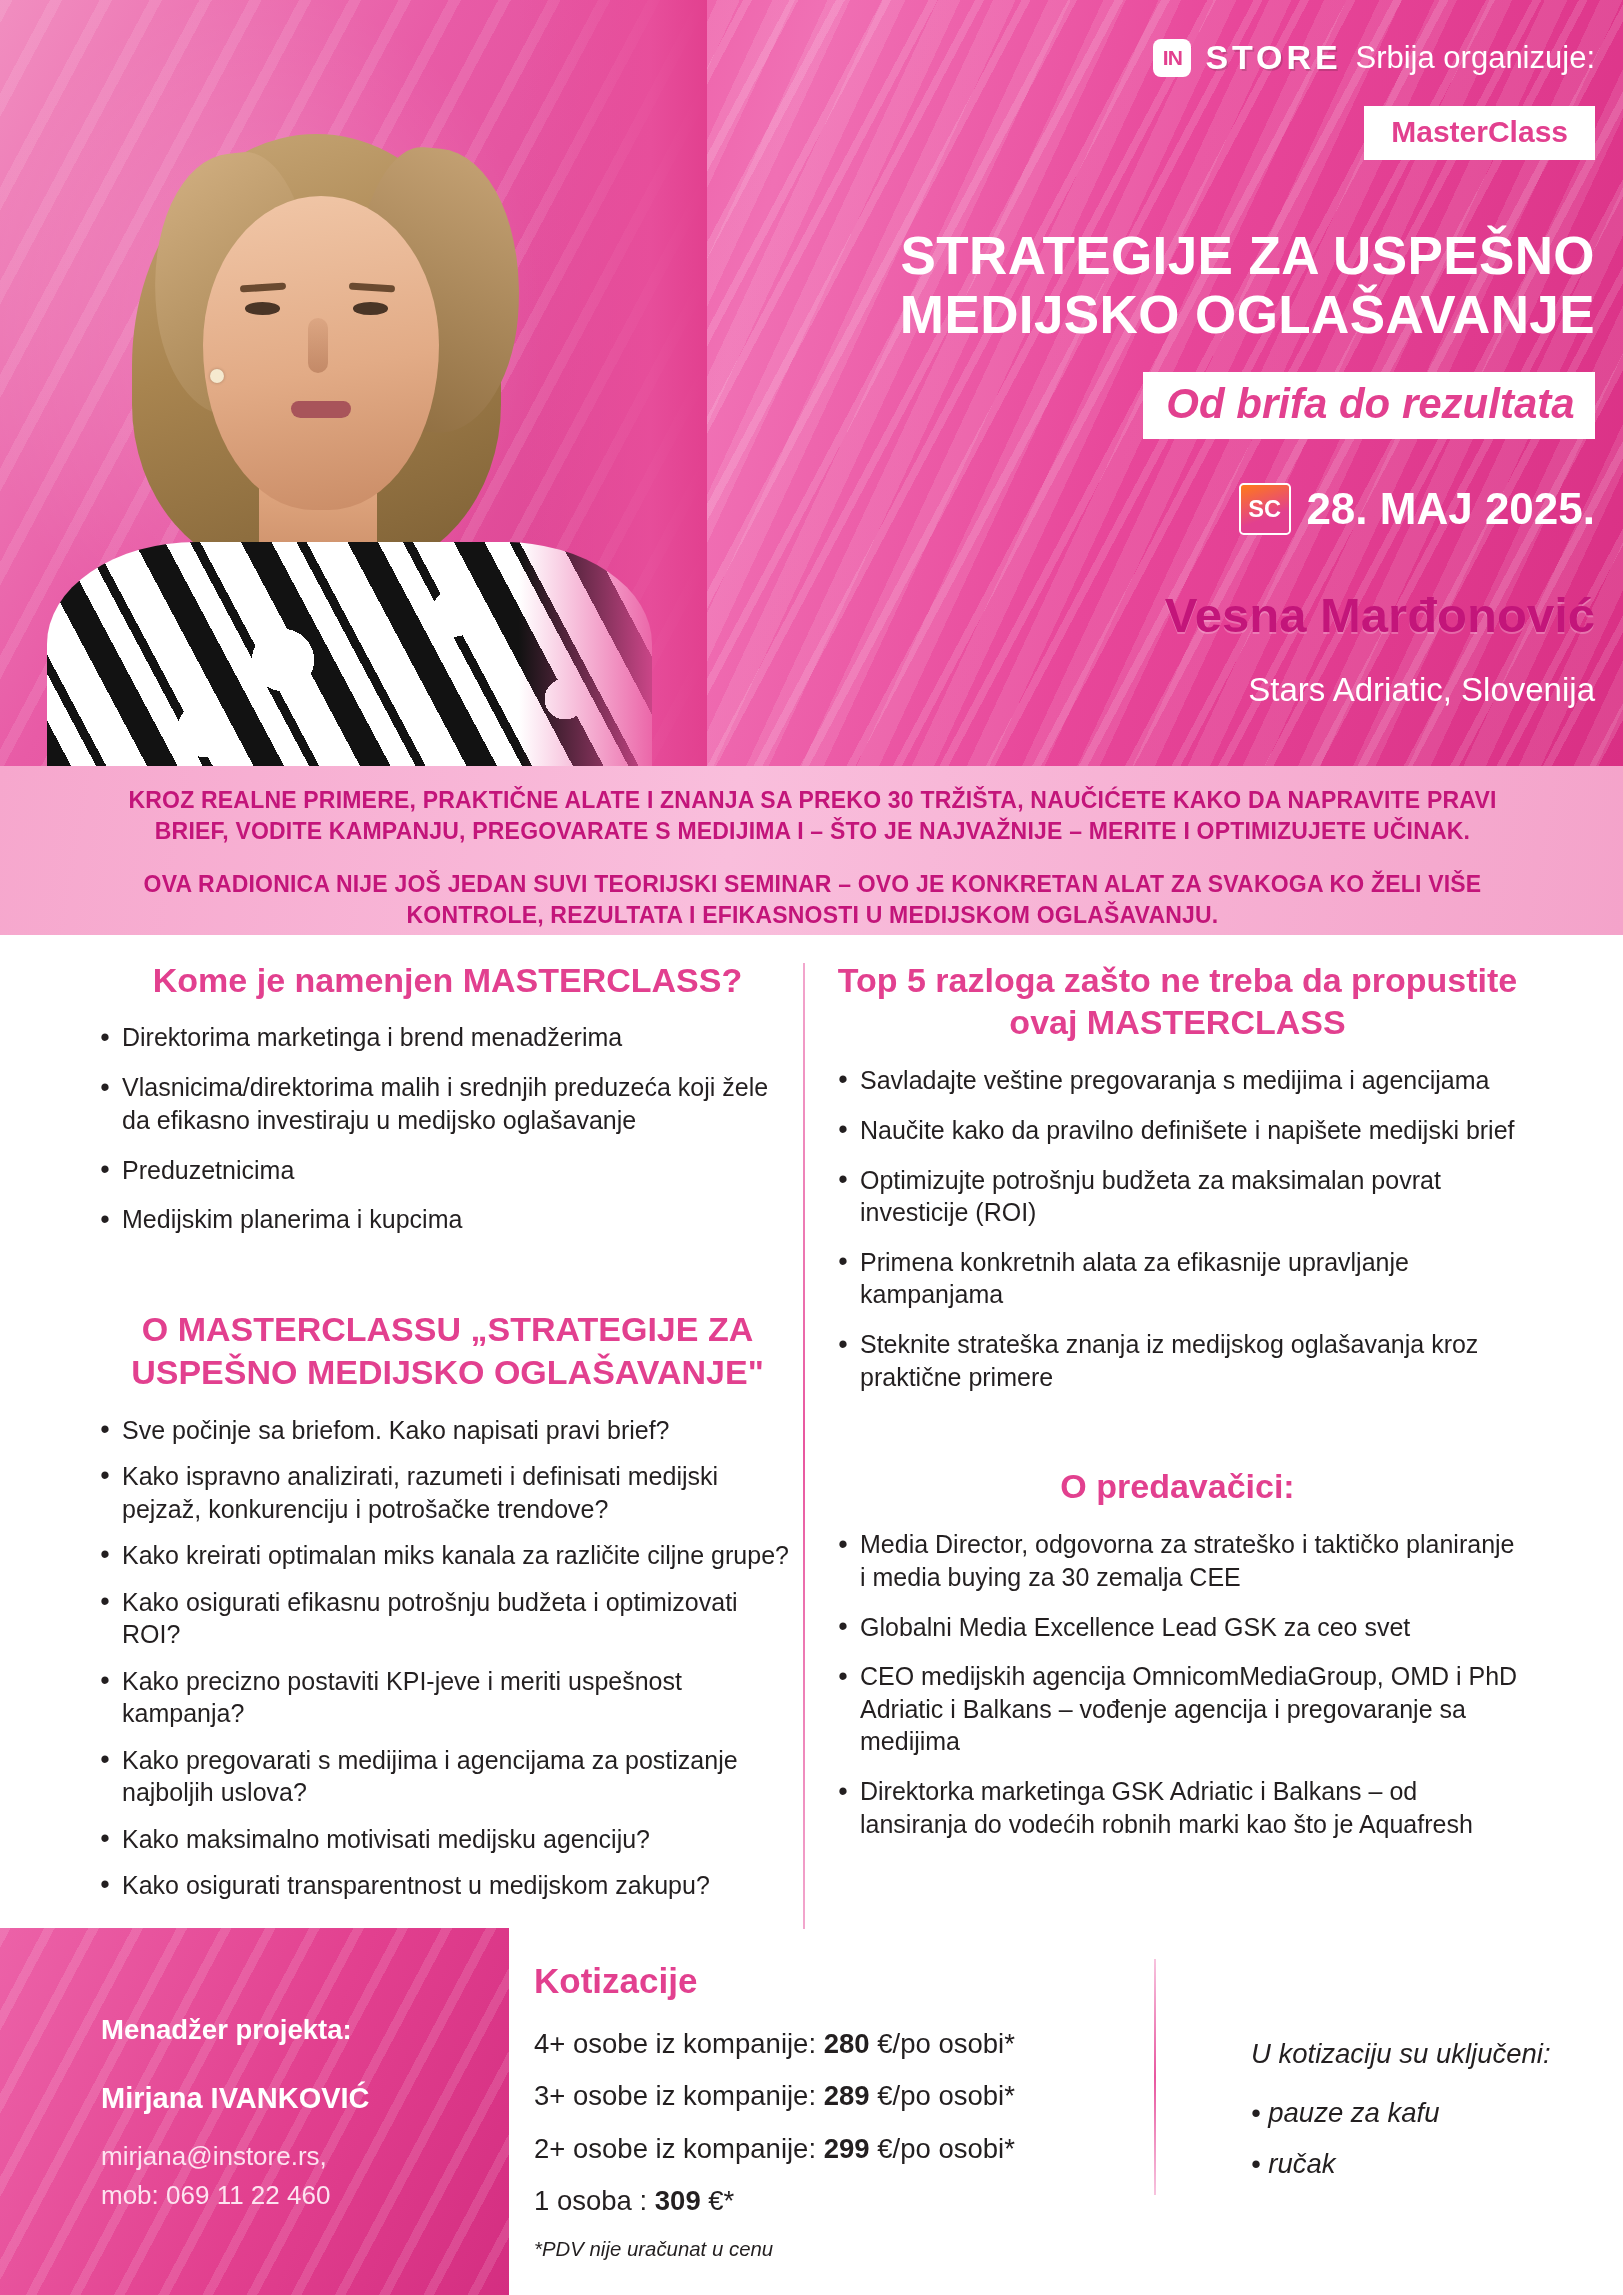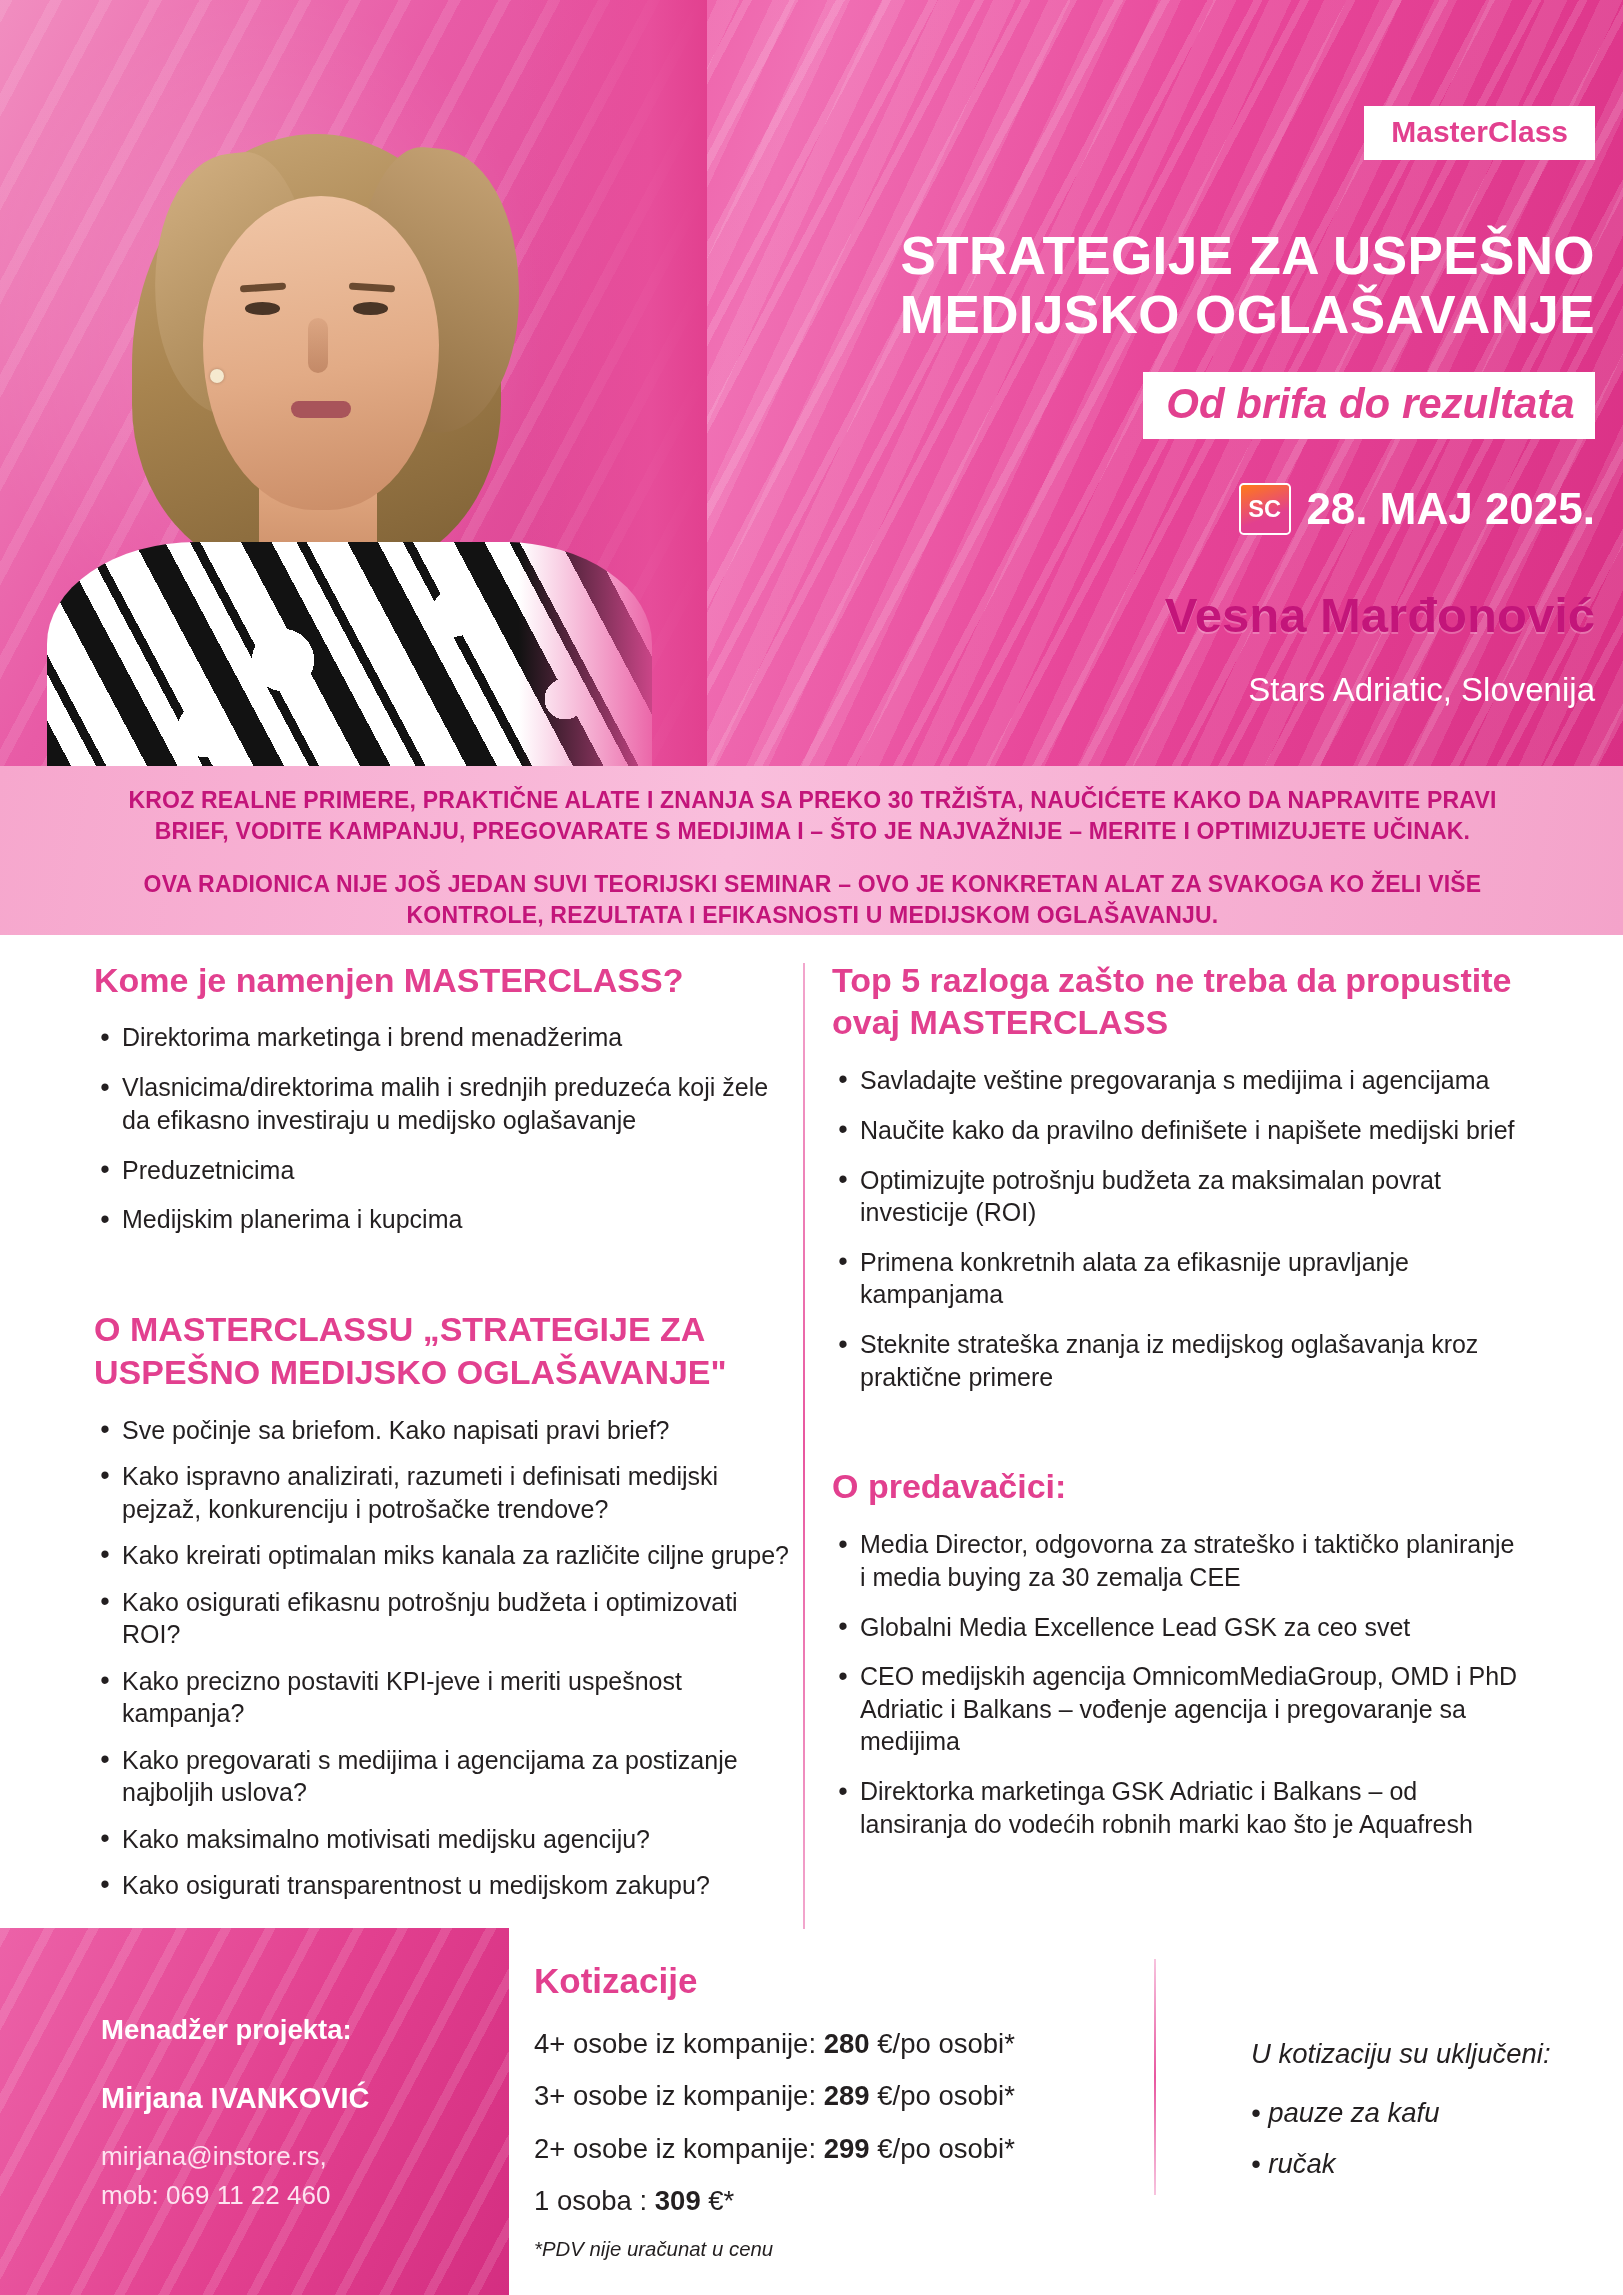--- a/index.html
+++ b/index.html
@@ -223,20 +223,21 @@
   .col-right { position: absolute; left: 832px; top: 23.6px; width: 691px; }
   .divider {
     position: absolute; left: 803px; top: 27.5px;
     width: 2.4px; height: 966px;
     background: linear-gradient(180deg, #f2a7cd, #e8579f 50%, #f2a7cd);
   }
 
   h2.sect {
     color: #e2408f; font-weight: 700; font-size: 34px; line-height: 1.25;
     margin-bottom: 20.4px;
+    text-align: center;
   }
   h2.sect.caps { text-transform: none; }
   ul.bullets { list-style: none; }
   ul.bullets li {
     position: relative;
     padding-left: 28px;
     margin-bottom: 17.3px;
     font-size: 25px;
     line-height: 1.3;
     color: #231f20;
@@ -299,20 +300,25 @@
         <div class="eye l"></div>
         <div class="eye r"></div>
         <div class="nose"></div>
         <div class="mouth"></div>
         <div class="earring"></div>
         <div class="body"></div>
       </div>
       <div class="photo-fade"></div>
     </div>
 
+    <div class="brandline">
+      <span class="logo-in">IN</span>
+      <span class="logo-store">STORE</span>
+      <span class="organizuje">Srbija organizuje:</span>
+    </div>
 
     <div class="masterclass-badge">
       <span>MasterClass</span>
     </div>
 
     <div class="title1">STRATEGIJE ZA USPEŠNO MEDIJSKO OGLAŠAVANJE</div>
 
     <div class="subtitle-band">
       <span>Od brifa do rezultata</span>
     </div>

